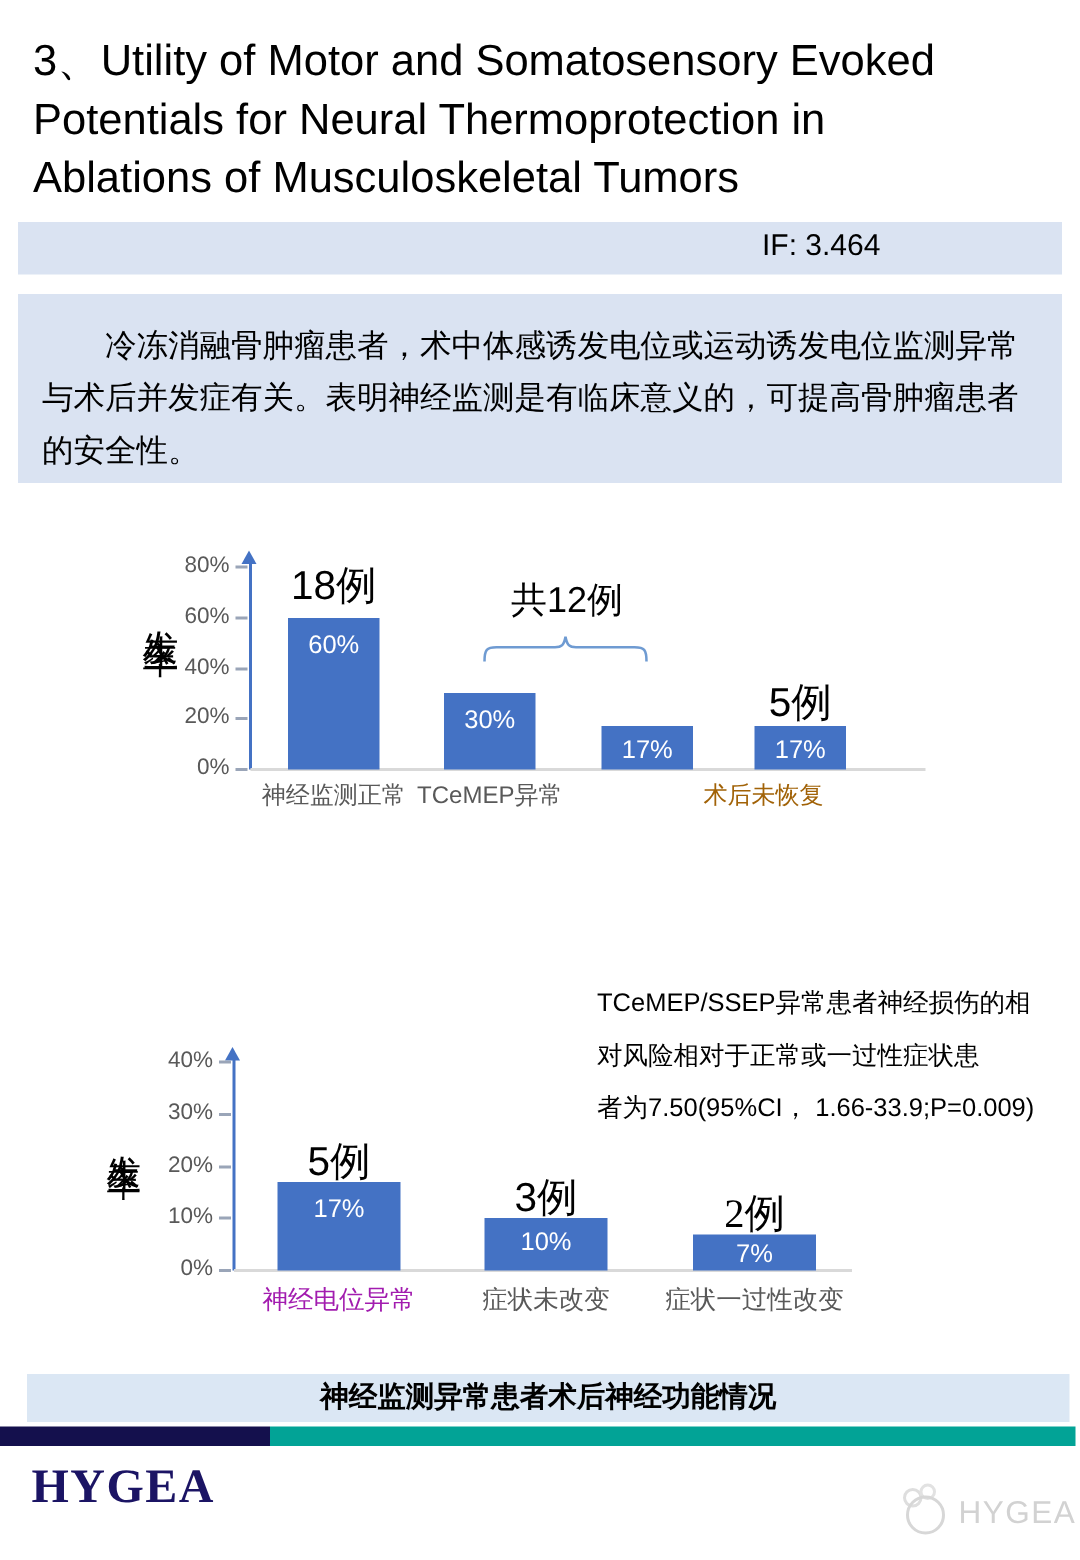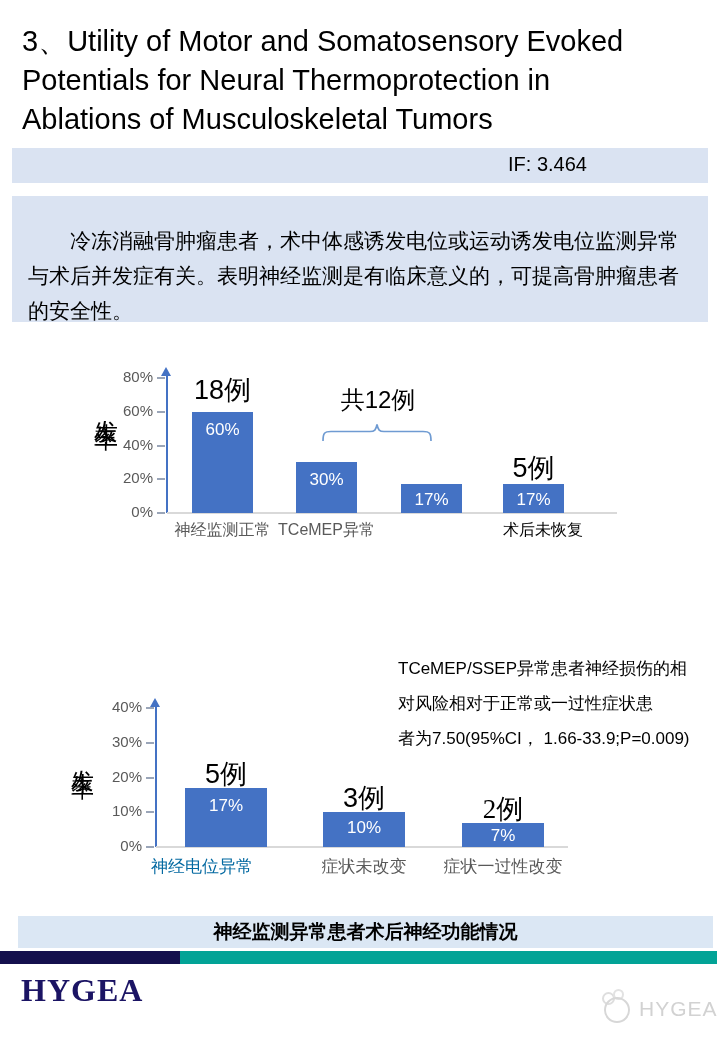--- a/index.html
+++ b/index.html
@@ -13,21 +13,21 @@
     left:22px;top:22px;width:682px;font-size:29px;line-height:39px;
     color:#000;letter-spacing:0px;
   }
   .citebar{
     left:12px;top:148px;width:696px;height:35px;background:#dae3f2;
   }
   .citetext{left:13px;top:5px;font-size:20px;font-weight:700;position:absolute;}
   .iftext{left:496px;top:5px;font-size:20px;font-weight:400;position:absolute;}
   .summary{
     left:12px;top:196px;width:696px;height:126px;background:#dae3f2;
-    font-size:21px;line-height:35px;padding-top:27px;box-sizing:border-box;
+    font-size:21px;line-height:35px;padding-top:17px;box-sizing:border-box;
   }
   .summary-inner{padding:0 16px;}
   .ylab{
     writing-mode:vertical-rl;text-orientation:upright;letter-spacing:3px;
     color:#000;
   }
   .ylab1{left:90px;top:401px;font-size:24px;}
   .ylab2{left:68px;top:752px;font-size:23px;}
   .caption{
     left:18px;width:695px;height:32px;background:#dbe7f4;
@@ -99,38 +99,38 @@
       <div style="position: absolute; left: 192.5px; top: 420px; width: 60px; text-align: center; font-size: 17px; color: rgb(255, 255, 255);">60%</div>
       <div style="position: absolute; left: 147.5px; top: 520px; width: 150px; text-align: center; font-size: 16px; color: rgb(89, 89, 89);">神经监测正常</div>
       <div style="position: absolute; left: 162.5px; top: 372px; width: 120px; text-align: center; font-size: 27px; color: rgb(0, 0, 0);">18例</div>
       <div style="position: absolute; left: 296px; top: 462px; width: 61px; height: 51px; background: rgb(68, 114, 196);"></div>
       <div style="position: absolute; left: 296.5px; top: 470px; width: 60px; text-align: center; font-size: 17px; color: rgb(255, 255, 255);">30%</div>
       <div style="position: absolute; left: 251.5px; top: 520px; width: 150px; text-align: center; font-size: 16px; color: rgb(89, 89, 89);">TCeMEP异常</div>
       <div style="position: absolute; left: 401px; top: 484px; width: 61px; height: 29px; background: rgb(68, 114, 196);"></div>
       <div style="position: absolute; left: 401.5px; top: 490px; width: 60px; text-align: center; font-size: 17px; color: rgb(255, 255, 255);">17%</div>
       <div style="position: absolute; left: 503px; top: 484px; width: 61px; height: 29px; background: rgb(68, 114, 196);"></div>
       <div style="position: absolute; left: 503.5px; top: 490px; width: 60px; text-align: center; font-size: 17px; color: rgb(255, 255, 255);">17%</div>
-      <div style="position: absolute; left: 468px; top: 520px; width: 150px; text-align: center; font-size: 16px; color: #000000;">术后未恢复</div>
+      <div style="position: absolute; left: 434px; top: 520px; width: 150px; text-align: center; font-size: 16px; color: #a16207;">术后未恢复</div>
       <div style="position: absolute; left: 473.5px; top: 450px; width: 120px; text-align: center; font-size: 27px; color: rgb(0, 0, 0);">5例</div>
       <div style="position: absolute; left: 155px; top: 706px; width: 2px; height: 141px; background: rgb(68, 114, 196);"></div>
       <div style="position: absolute; left: 150px; top: 698px; width: 0px; height: 0px; border-left: 5px solid transparent; border-right: 5px solid transparent; border-bottom: 9px solid rgb(68, 114, 196);"></div>
       <div style="position: absolute; left: 156px; top: 846px; width: 412px; height: 2px; background: rgb(217, 217, 217);"></div>
       <div style="position: absolute; left: 146px; top: 846px; width: 8px; height: 2px; background: rgb(154, 165, 184);"></div>
       <div style="position: absolute; left: 92px; top: 837px; width: 50px; text-align: right; font-size: 15px; color: rgb(89, 89, 89);">0%</div>
       <div style="position: absolute; left: 146px; top: 811.25px; width: 8px; height: 2px; background: rgb(154, 165, 184);"></div>
       <div style="position: absolute; left: 92px; top: 802.25px; width: 50px; text-align: right; font-size: 15px; color: rgb(89, 89, 89);">10%</div>
       <div style="position: absolute; left: 146px; top: 776.5px; width: 8px; height: 2px; background: rgb(154, 165, 184);"></div>
       <div style="position: absolute; left: 92px; top: 767.5px; width: 50px; text-align: right; font-size: 15px; color: rgb(89, 89, 89);">20%</div>
       <div style="position: absolute; left: 146px; top: 741.75px; width: 8px; height: 2px; background: rgb(154, 165, 184);"></div>
       <div style="position: absolute; left: 92px; top: 732.75px; width: 50px; text-align: right; font-size: 15px; color: rgb(89, 89, 89);">30%</div>
       <div style="position: absolute; left: 146px; top: 707px; width: 8px; height: 2px; background: rgb(154, 165, 184);"></div>
       <div style="position: absolute; left: 92px; top: 698px; width: 50px; text-align: right; font-size: 15px; color: rgb(89, 89, 89);">40%</div>
       <div style="position: absolute; left: 185px; top: 788px; width: 82px; height: 59px; background: rgb(68, 114, 196);"></div>
       <div style="position: absolute; left: 196px; top: 796px; width: 60px; text-align: center; font-size: 17px; color: rgb(255, 255, 255);">17%</div>
-      <div style="position: absolute; left: 151px; top: 855px; width: 150px; font-size: 17px; color: #0369a1;">神经电位异常</div>
+      <div style="position: absolute; left: 151px; top: 855px; width: 150px; text-align: center; font-size: 17px; color: #a21caf;">神经电位异常</div>
       <div style="position: absolute; left: 166px; top: 756px; width: 120px; text-align: center; font-size: 27px; color: rgb(0, 0, 0);">5例</div>
       <div style="position: absolute; left: 323px; top: 812px; width: 82px; height: 35px; background: rgb(68, 114, 196);"></div>
       <div style="position: absolute; left: 334px; top: 818px; width: 60px; text-align: center; font-size: 17px; color: rgb(255, 255, 255);">10%</div>
       <div style="position: absolute; left: 289px; top: 855px; width: 150px; text-align: center; font-size: 17px; color: rgb(89, 89, 89);">症状未改变</div>
       <div style="position: absolute; left: 304px; top: 780px; width: 120px; text-align: center; font-size: 27px; color: rgb(0, 0, 0);">3例</div>
       <div style="position: absolute; left: 462px; top: 823px; width: 82px; height: 24px; background: rgb(68, 114, 196);"></div>
       <div style="position: absolute; left: 473px; top: 826px; width: 60px; text-align: center; font-size: 17px; color: rgb(255, 255, 255);">7%</div>
       <div style="position: absolute; left: 428px; top: 855px; width: 150px; text-align: center; font-size: 17px; color: rgb(89, 89, 89);">症状一过性改变</div>
       <div style="position: absolute; left: 443px; top: 791px; width: 120px; text-align: center; font-size: 27px; color: rgb(0, 0, 0); font-family: Liberation Serif, serif;">2例</div>
     </div>

